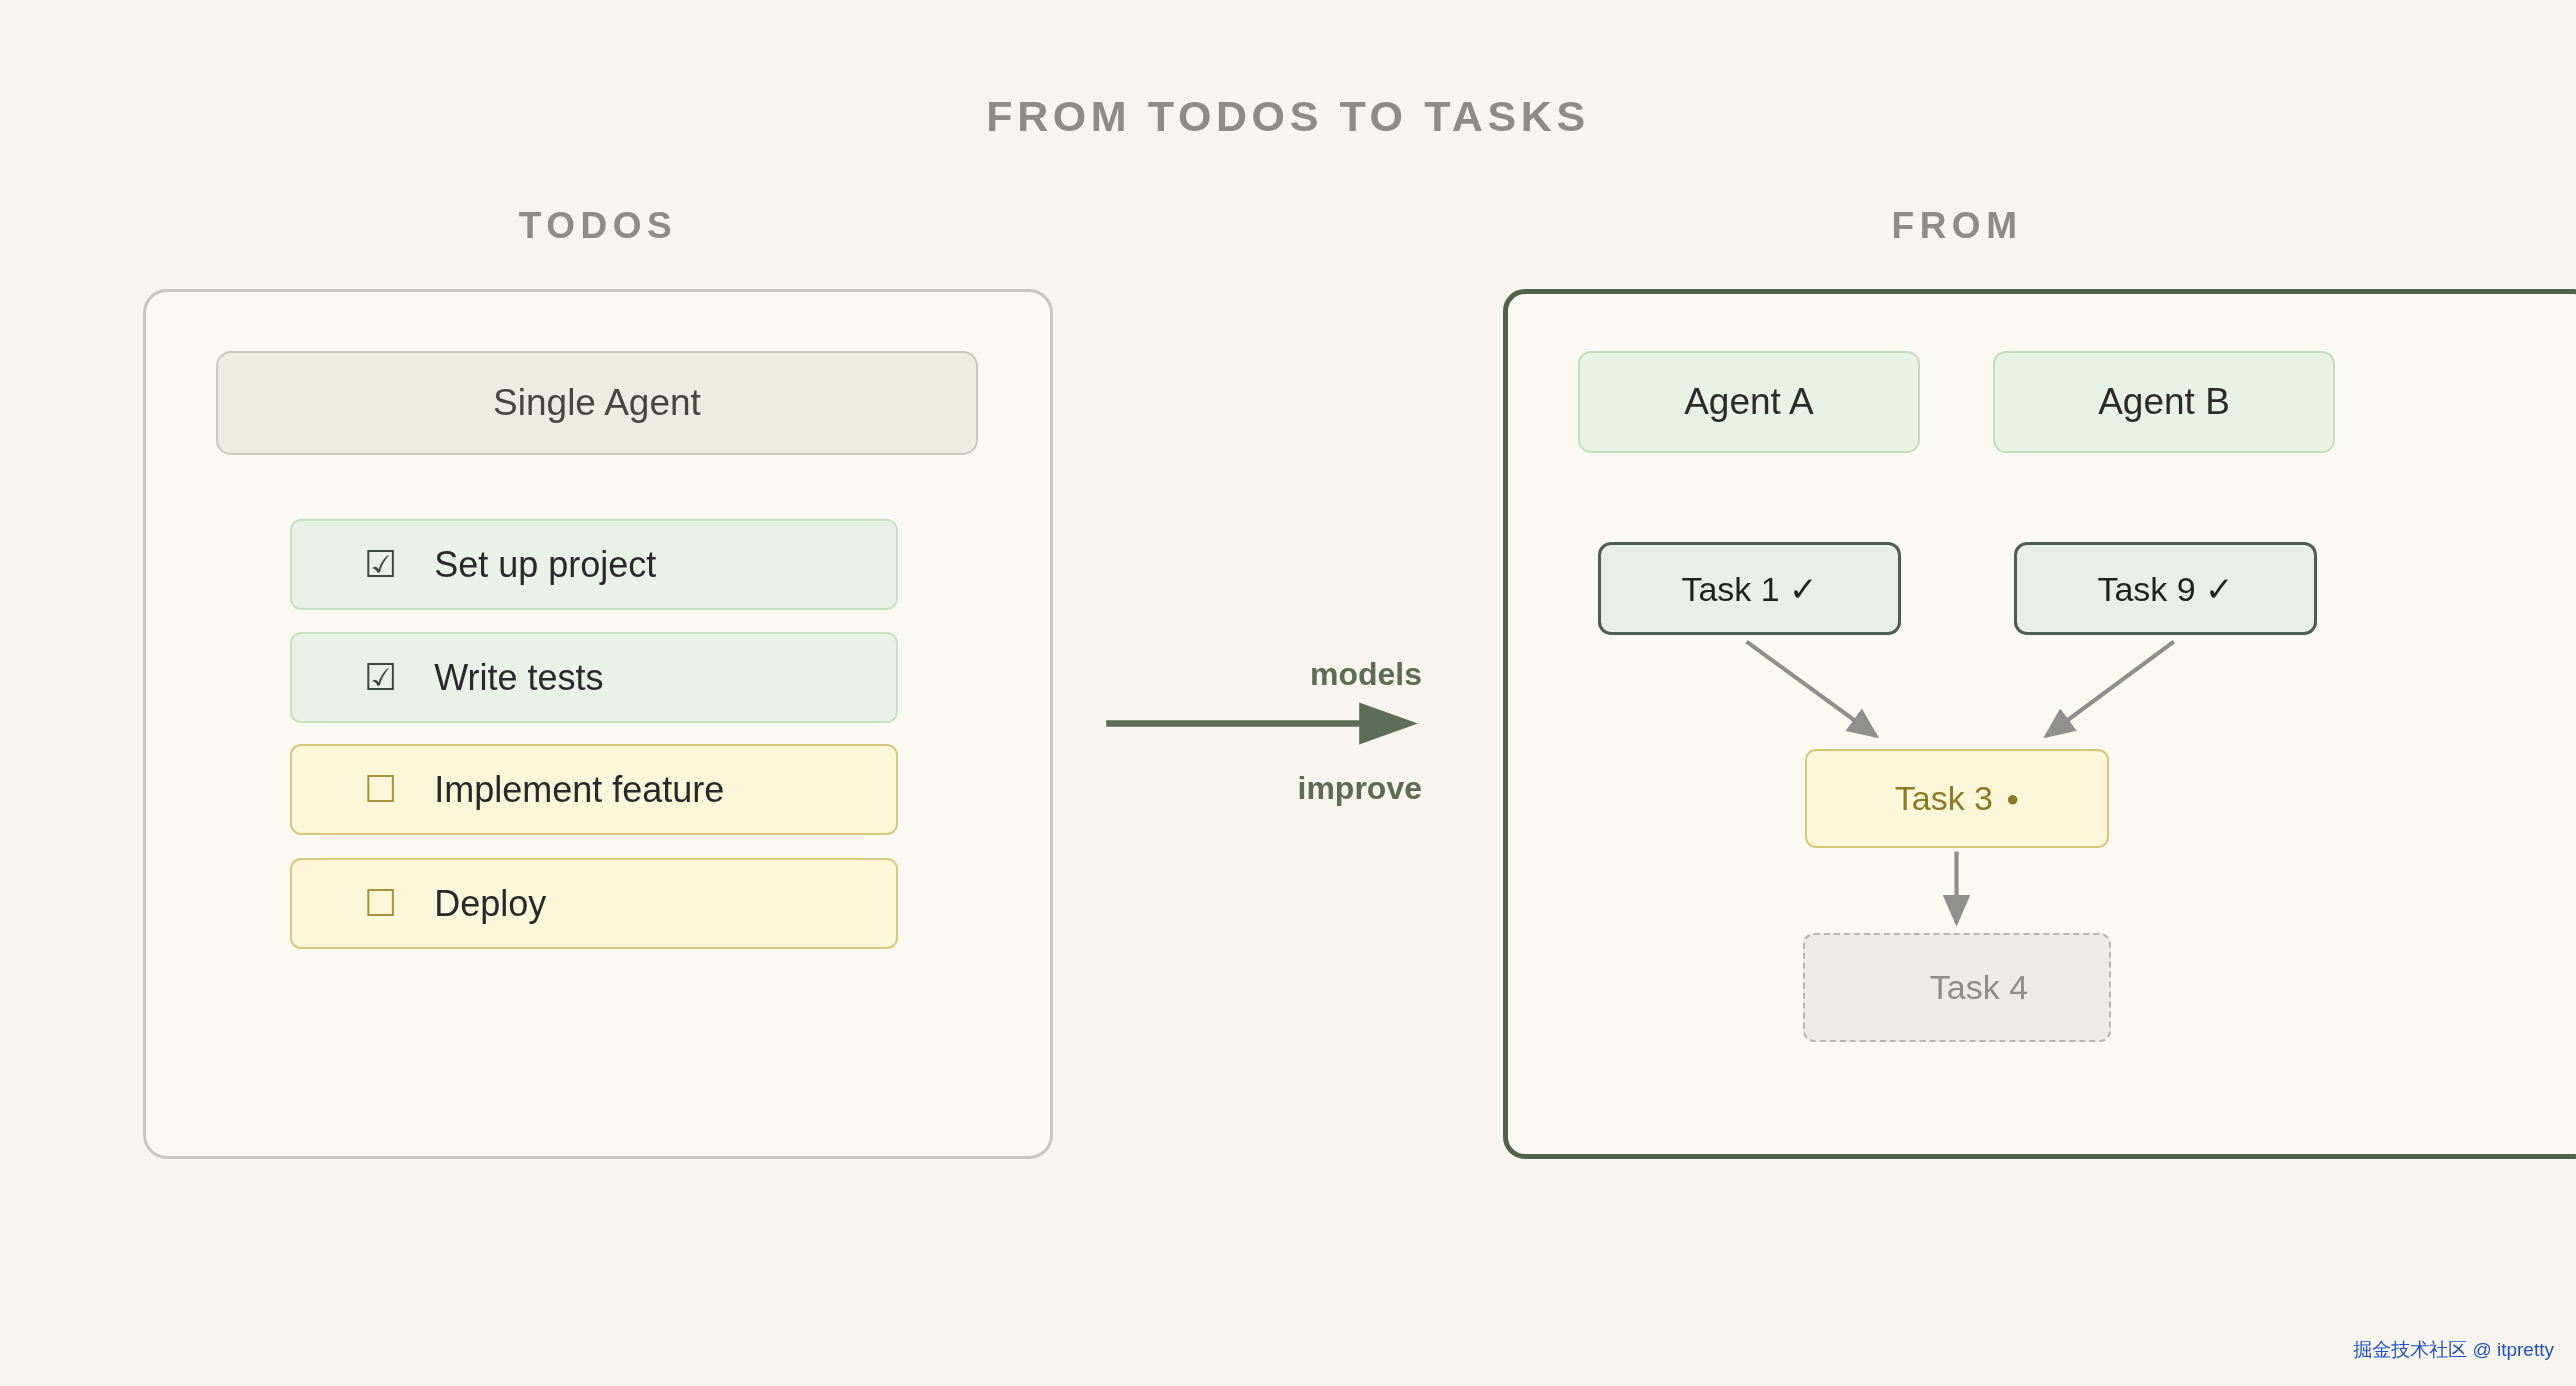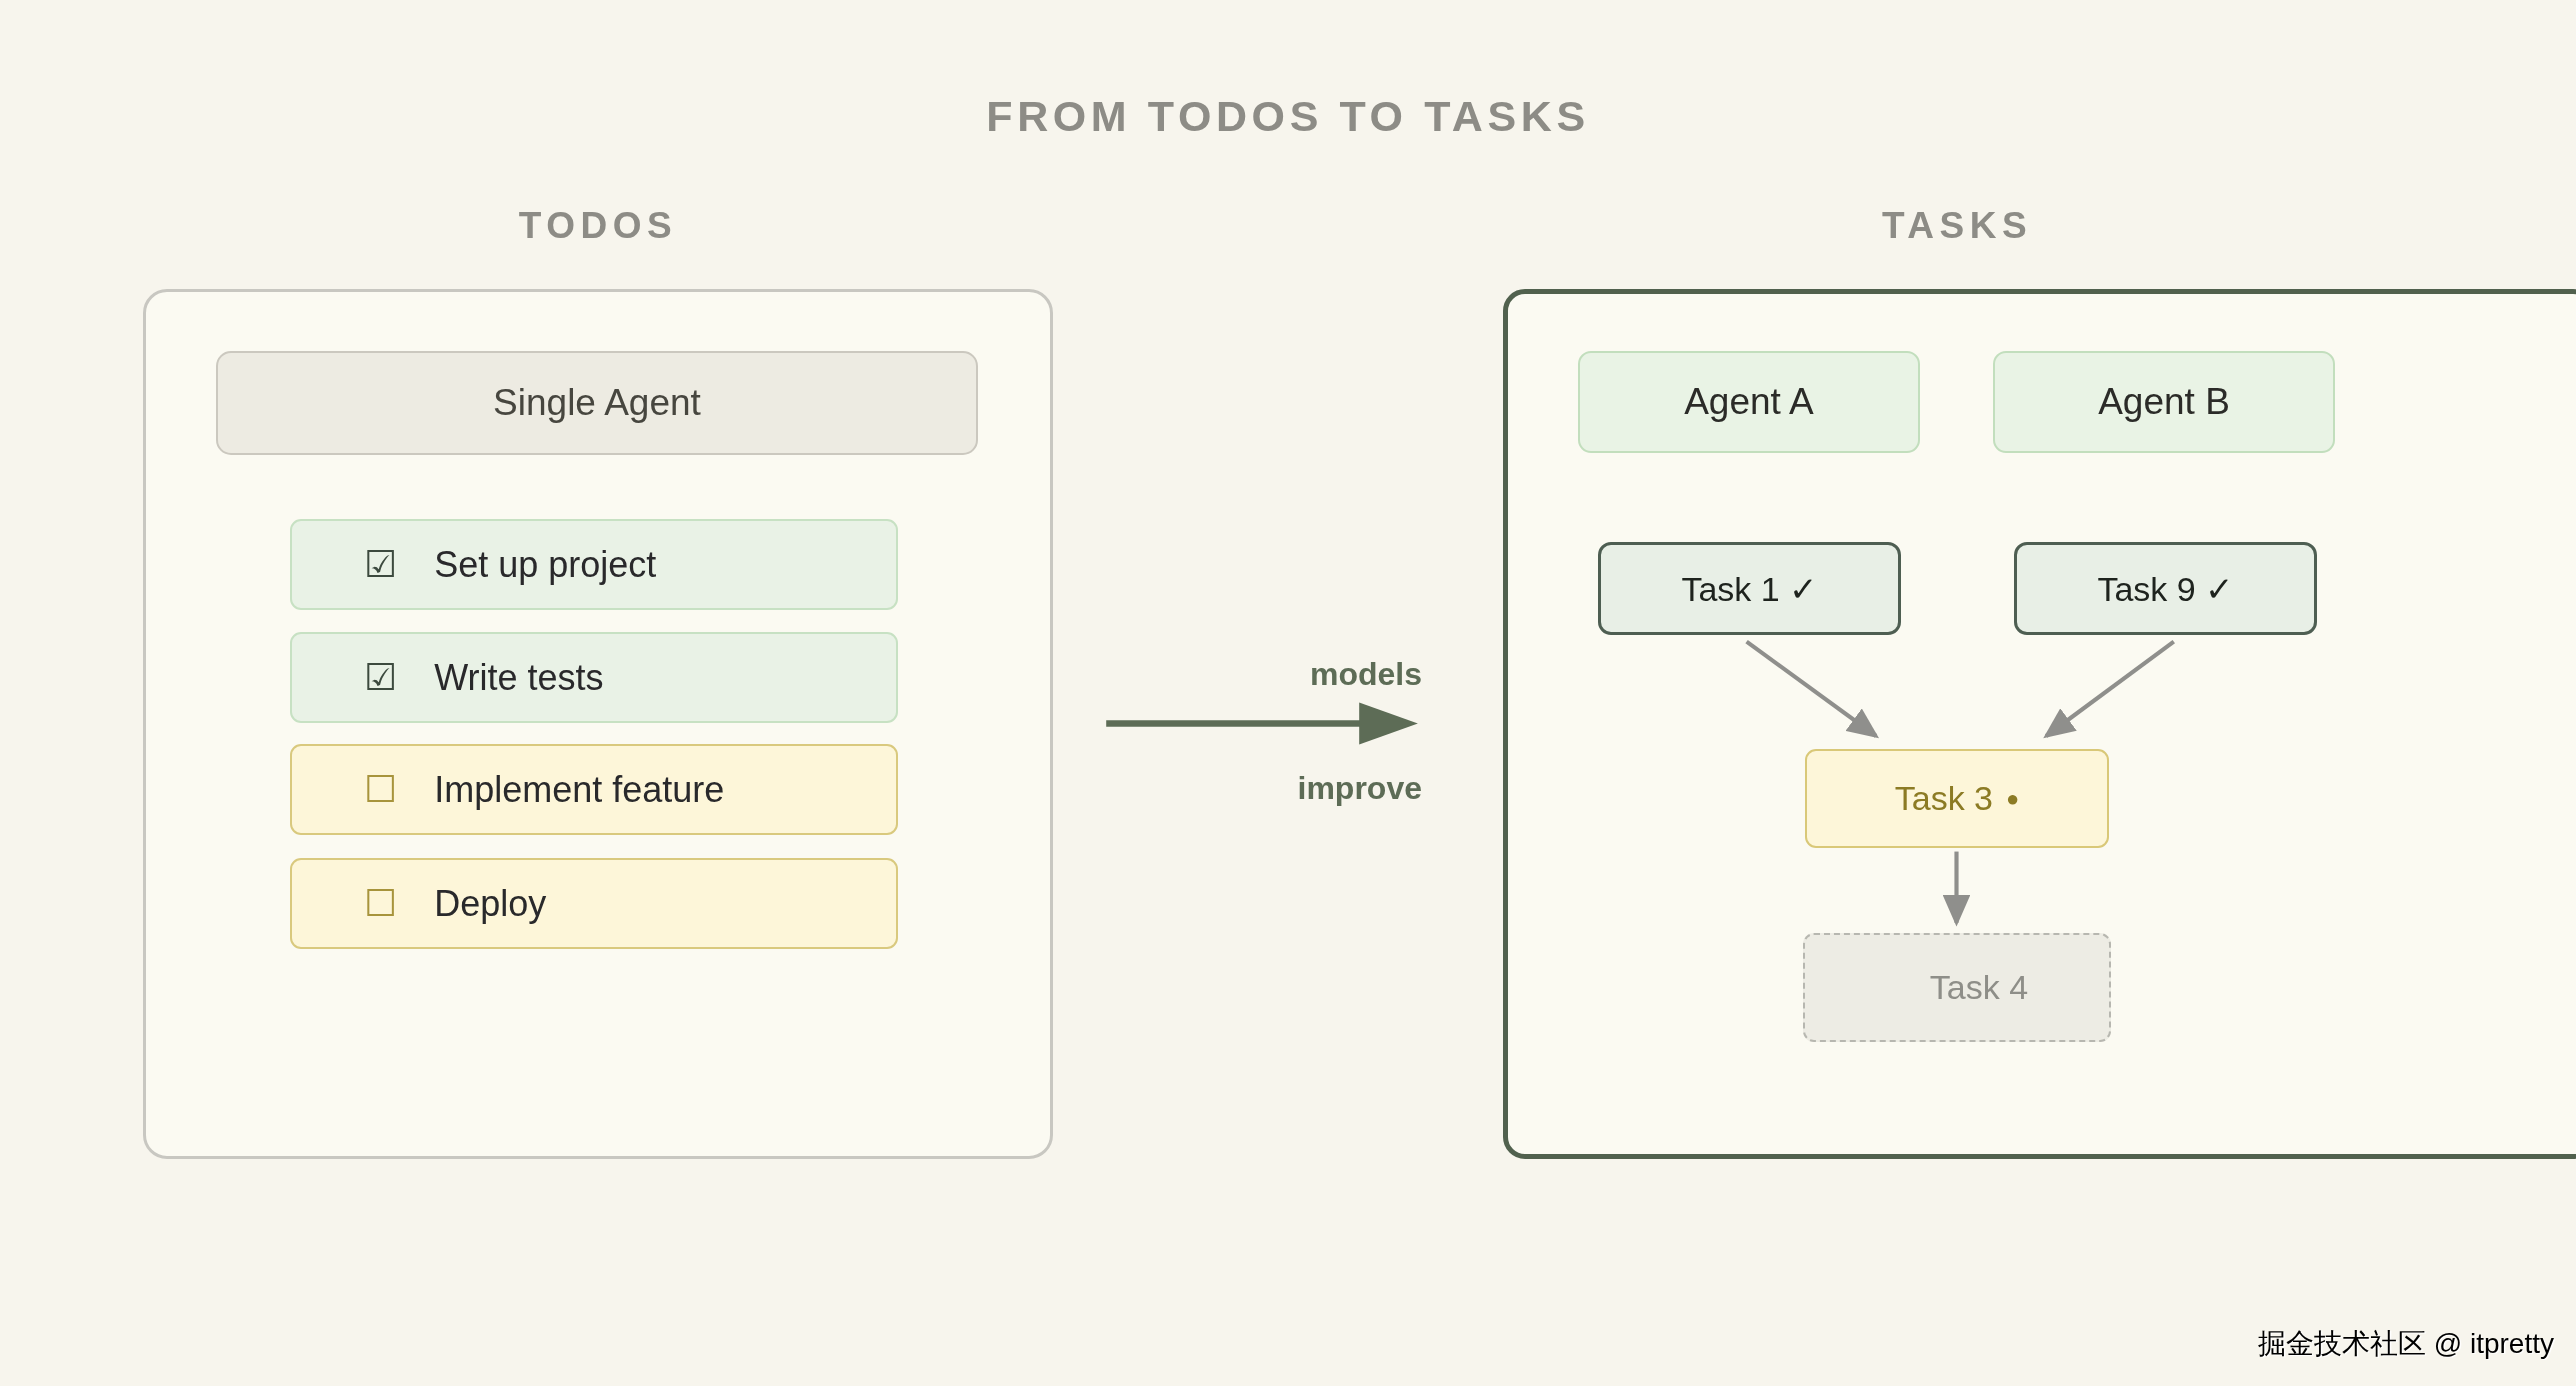--- a/index.html
+++ b/index.html
@@ -123,31 +123,31 @@
     background: #edece4;
     border: 2.8px dashed #b7b7b0;
     border-radius: 11px;
     color: #8e8e88;
     padding-left: 44px;
   }
   .connector-layer { position: absolute; left: 0; top: 0; }
 
   .watermark {
     position: absolute; right: 22px; bottom: 24px;
-    font-size: 28px; color: #000000;
+    font-size: 19px; color: #1d4ed8;
     text-shadow: 1.4px 1.4px 0.9px #ffffff;
   }
 </style>
 </head>
 <body>
 
 <div class="page-title">FROM TODOS TO TASKS</div>
 
 <div class="section-heading heading-todos">TODOS</div>
-<div class="section-heading heading-tasks">TASKS</div>
+<div class="section-heading heading-tasks">FROM</div>
 
 <div class="todos-panel">
   <div class="single-agent">
     <span>Single Agent</span>
   </div>
 
   <div class="todo-item done todo-1">
     <span class="checkbox">☑</span>
     <span>Set up project</span>
   </div>

